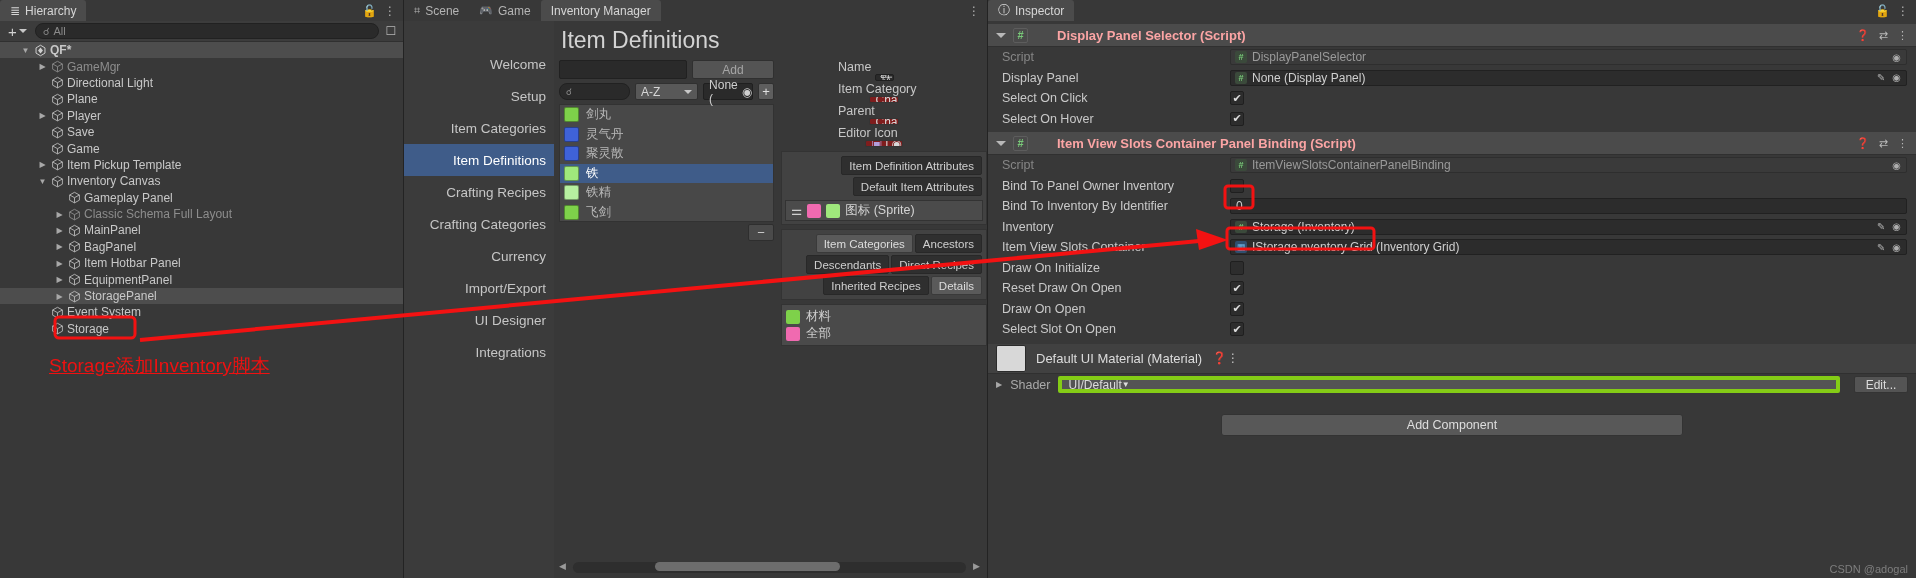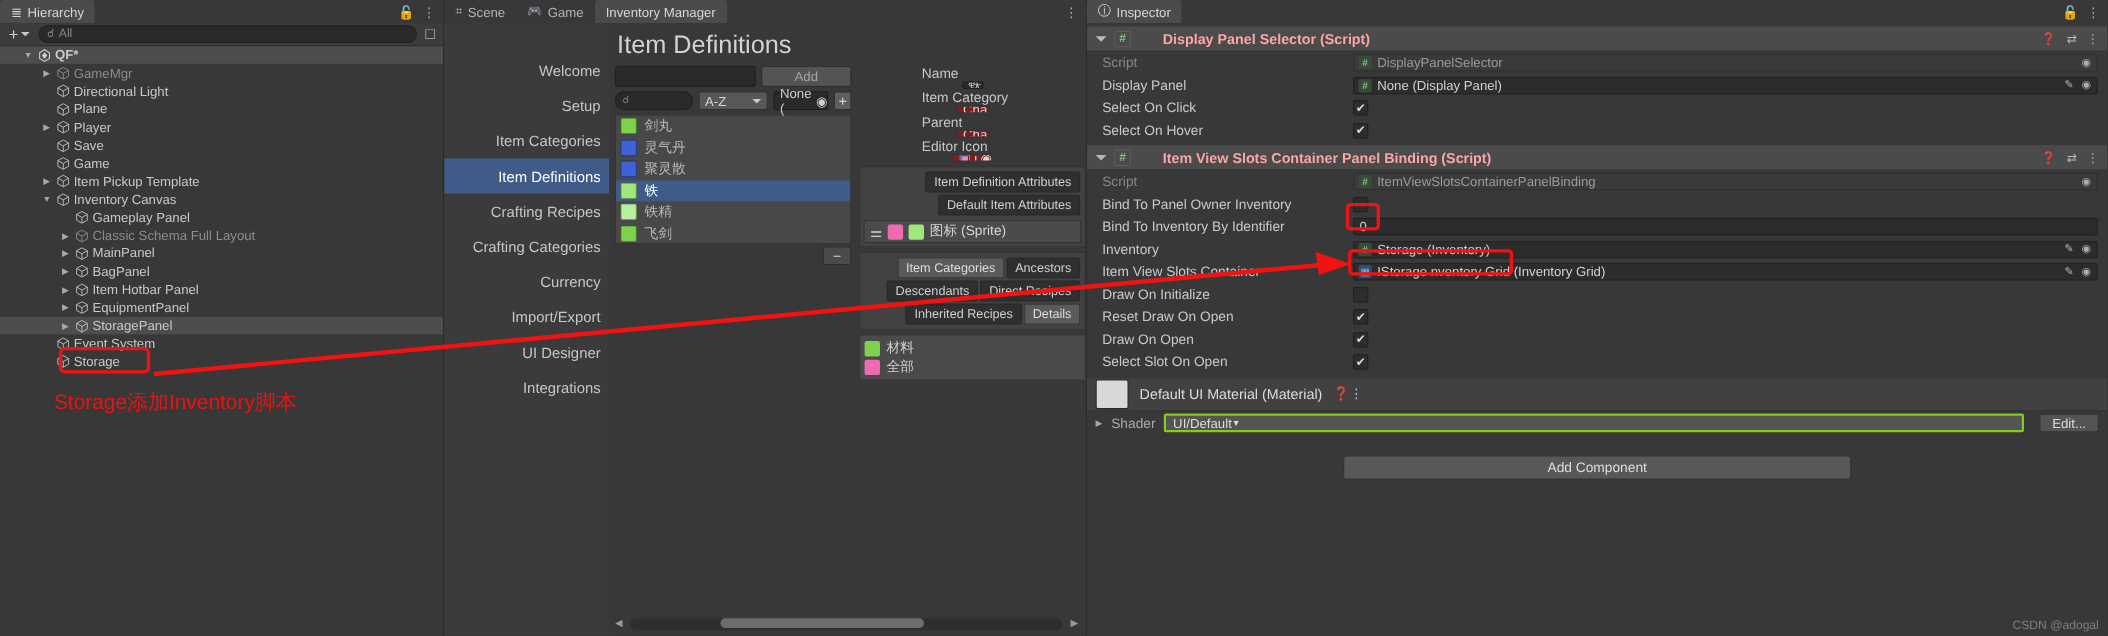--- a/index.html
+++ b/index.html
@@ -47,21 +47,21 @@
     height: 16.4px; display: flex; align-items: center; gap: 3px;
     font-size: 12px; color: #c8c8c8; white-space: nowrap; position: relative;
   }
   .hrow.sel { background: #4d4d4d; }
   .hrow.dim { color: #8d8d8d; }
   .hrow .arrow { width: 11px; text-align: center; font-size: 8px; color: #a8a8a8; flex: none;}
   .hrow .noarrow { width: 11px; flex: none;}
   .cube { width: 13px; height: 13px; flex: none; }
   .unitylogo { width:13px;height:13px;flex:none;}
 
-  .annot-red { color: #ee1111; font-size: 19px; position: absolute; left: 49px; top: 353px; font-weight: 400;}
+  .annot-red { color: #ee1111; font-size: 19px; position: absolute; left: 49px; top: 353px; font-weight: 400; text-decoration: underline;}
 
   
   .center { width: 584px; height: 578px; display: flex; flex-direction: column; background:#383838; border-right:1px solid #232323;}
   .center .tabbar { background:#383838; }
   .im-body { flex:1; display:flex; background:#383838; }
   .im-nav {
     width: 150px; background: #3b3b3b; padding-top: 27px;
     display: flex; flex-direction: column; gap: 0px; flex: none;
   }
   .im-nav .navitem {
@@ -178,21 +178,21 @@
     display:flex;align-items:center;padding-left:5px;color:#d0d0d0;font-size:12px;
   }
   .matheader {
     height:30px;background:#414141;display:flex;align-items:center;gap:10px;padding-left:8px;margin-top:4px;
     border-bottom:1px solid #303030;
   }
   .matswatch { width:30px;height:27px;background:#d8d8d8;border:1px solid #2b2b2b;border-radius:2px; flex:none;}
   .matname { font-size:13px;color:#dcdcdc; }
   .shaderrow { height:22px;display:flex;align-items:center;padding-left:8px;gap:8px;font-size:12.5px;color:#c9c9c9;}
   .dropdown {
-    flex:1;height:17px;background:#545454;border:2px solid #84cc16;border-radius:2px;
+    flex:1;height:17px;background:#545454;border:4px solid #84cc16;border-radius:2px;
     display:flex;align-items:center;padding:0 6px;color:#dcdcdc;font-size:12px;
   }
   .editbtn {
     width:54px;height:17px;background:#545454;border:1px solid #343434;border-radius:2px;
     display:flex;align-items:center;justify-content:center;color:#dcdcdc;font-size:12px;margin:0 8px 0 6px;
   }
   .addcomp {
     width:462px;height:22px;background:#585858;border:1px solid #333;border-radius:3px;
     display:flex;align-items:center;justify-content:center;color:#dedede;font-size:12.5px;
     margin: 18px auto 0 auto;

